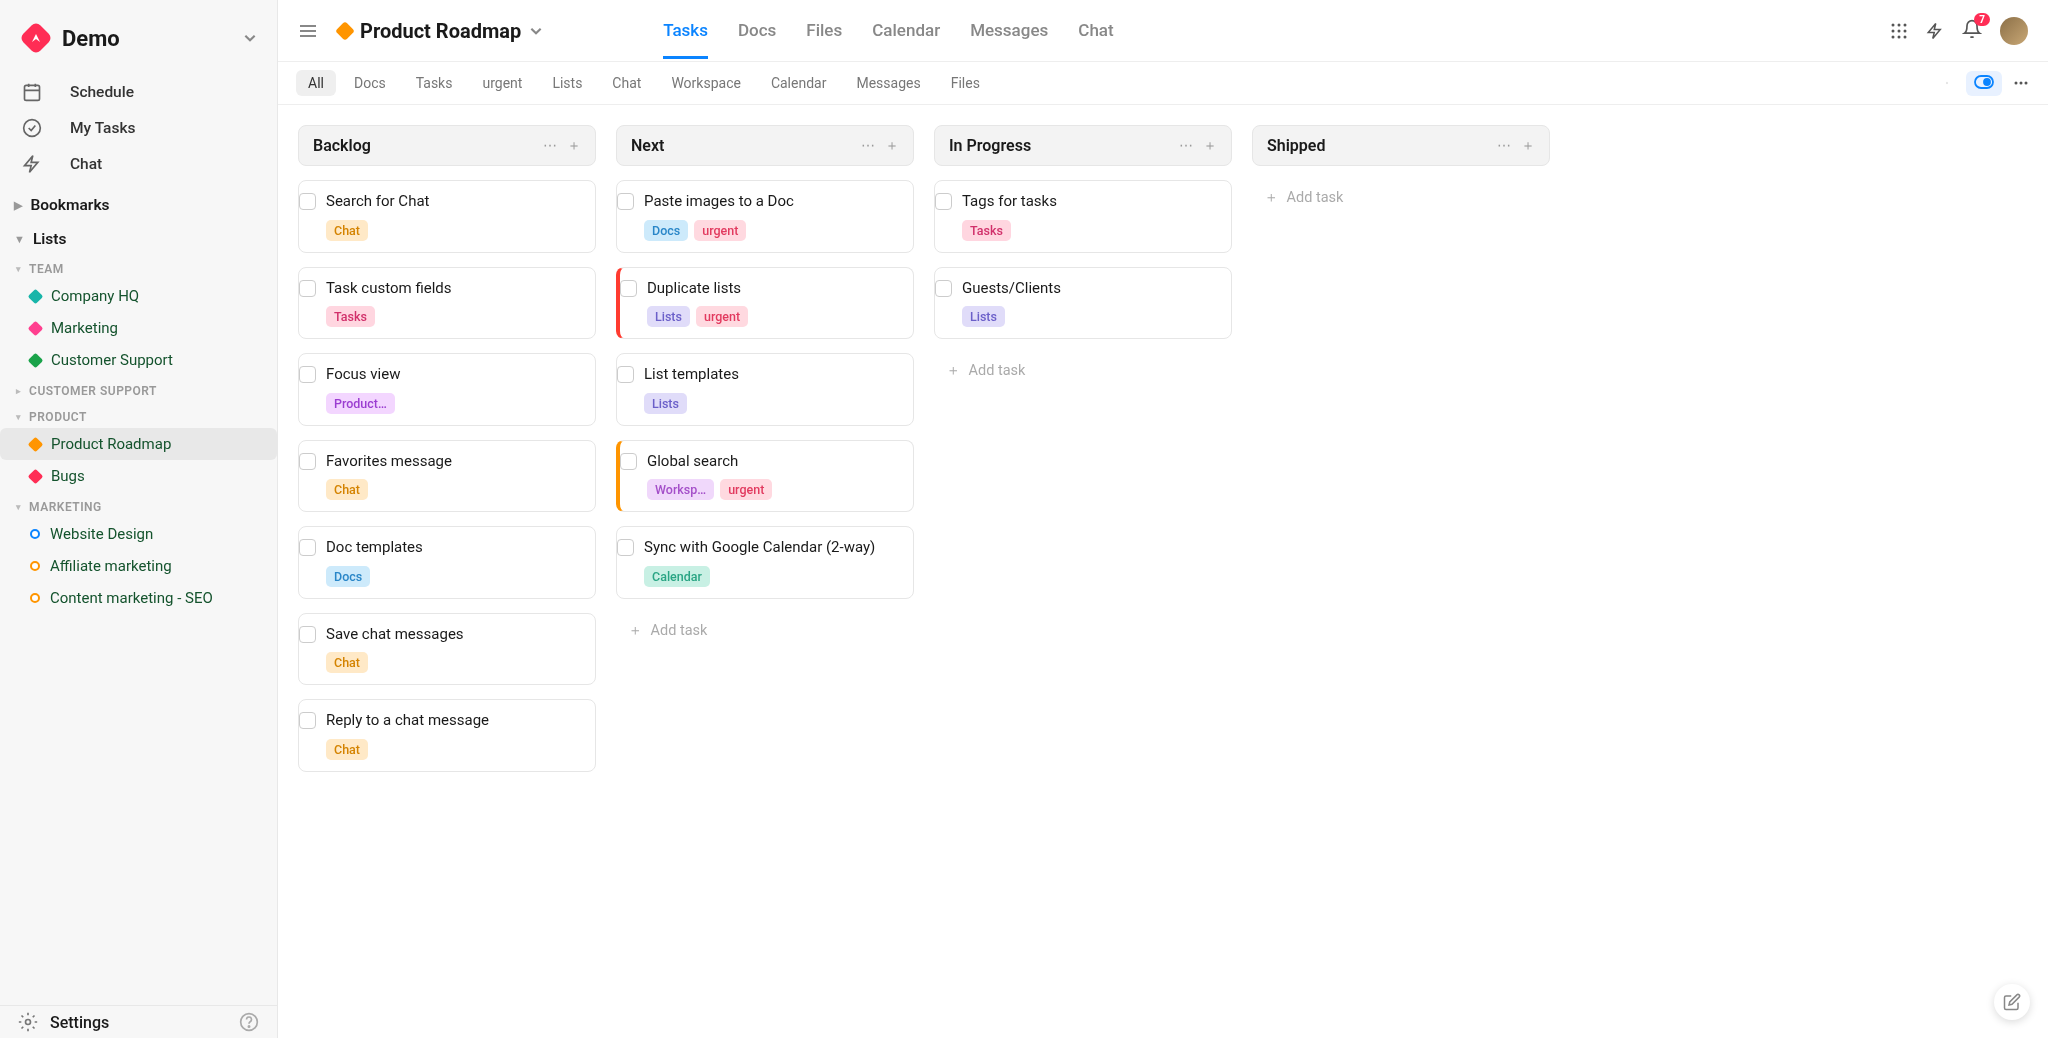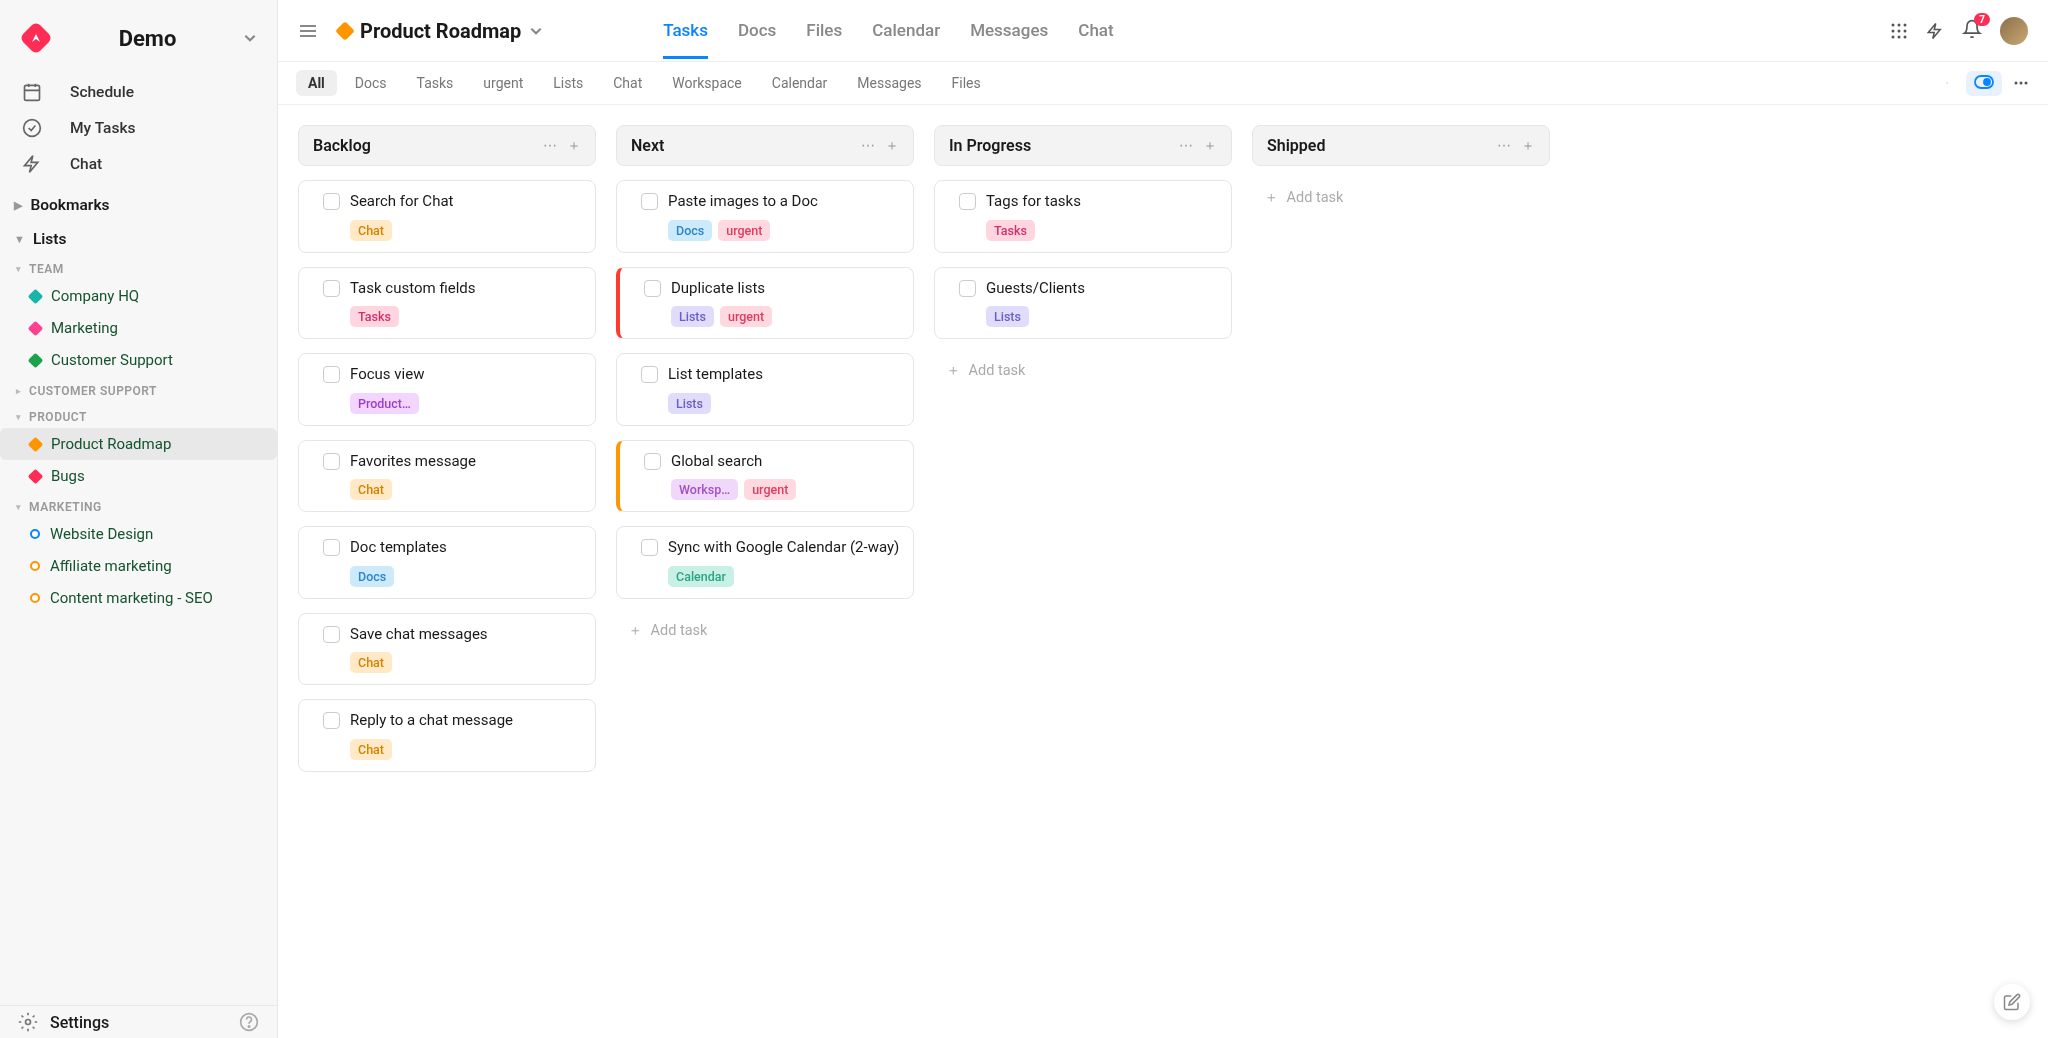--- a/index.html
+++ b/index.html
@@ -1,21 +1,21 @@
 <!DOCTYPE html>
 <html><head>
 <meta charset="utf-8">
 <style>
 * { box-sizing: border-box; margin: 0; padding: 0; }
 body { font-family: -apple-system, BlinkMacSystemFont, "Segoe UI", Roboto, sans-serif; background: #fff; color: #1a1a1a; font-size: 14px; }
 .app { display: flex; height: 100vh; }
 
 
 .sidebar { width: 278px; background: #f7f7f7; border-right: 1px solid #e8e8e8; display: flex; flex-direction: column; }
-.ws-header { display: flex; align-items: center; padding: 22px 20px 16px 20px; gap: 10px; cursor: pointer; text-align: center; }
+.ws-header { display: flex; align-items: center; padding: 22px 20px 16px 20px; gap: 10px; cursor: pointer; }
 .ws-logo { width: 32px; height: 32px; }
 .ws-name { font-size: 22px; font-weight: 700; flex: 1; }
 .ws-chevron { color: #888; }
 
 .nav-section { padding: 4px 10px; }
 .nav-item { display: flex; align-items: center; gap: 28px; padding: 8px 12px; border-radius: 6px; cursor: pointer; color: #333; }
 .nav-icon { width: 20px; display: flex; align-items: center; justify-content: center; color: #666; }
 .nav-label { font-size: 15.5px; font-weight: 500; }
 
 .section-header { display: flex; align-items: center; gap: 8px; padding: 10px 14px 6px 14px; font-size: 15.5px; font-weight: 600; cursor: pointer; }
@@ -43,33 +43,33 @@
 .tabs { display: flex; gap: 30px; margin-left: 100px; }
 .tab { font-size: 17px; font-weight: 500; color: #888; cursor: pointer; padding: 18px 0 16px 0; border-bottom: 3px solid transparent; }
 .tab.active { color: #0b84ff; border-bottom-color: #0b84ff; }
 .topbar-right { margin-left: auto; display: flex; align-items: center; gap: 18px; }
 .icon-btn { cursor: pointer; color: #555; position: relative; }
 .badge { position: absolute; top: -6px; right: -8px; background: #ff2d55; color: #fff; font-size: 10px; font-weight: 700; border-radius: 10px; padding: 1px 5px; min-width: 16px; text-align: center; }
 .avatar { width: 28px; height: 28px; border-radius: 50%; background: linear-gradient(135deg, #8b6f47, #c9a876); cursor: pointer; }
 
 .filterbar { display: flex; align-items: center; padding: 8px 18px; gap: 6px; border-bottom: 1px solid #eee; }
 .chip { padding: 5px 12px; border-radius: 6px; font-size: 14px; color: #777; cursor: pointer; }
-.chip.active { background: #efefef; color: #333; font-weight: 700; }
+.chip.active { background: #efefef; color: #333; font-weight: 400; }
 .filterbar-right { margin-left: auto; display: flex; align-items: center; gap: 10px; }
 .view-btn { padding: 4px 8px; border-radius: 6px; cursor: pointer; color: #777; }
 .view-btn.active { background: #e8f1ff; color: #0b84ff; }
 
 .board { flex: 1; overflow: auto; padding: 20px; display: flex; gap: 20px; align-items: flex-start; background: #fff; }
 .column { width: 298px; flex-shrink: 0; }
 .col-header { background: #f3f3f3; border: 1px solid #e6e6e6; border-radius: 8px; padding: 10px 14px; display: flex; align-items: center; gap: 8px; margin-bottom: 14px; }
 .col-title { font-size: 16px; font-weight: 600; flex: 1; }
 .col-actions { display: flex; gap: 10px; color: #999; }
 .col-action { cursor: pointer; }
 
-.card { background: #fff; border: 1px solid #e6e6e6; border-radius: 8px; padding: 11px 12px 11px 24px; margin-bottom: 14px; cursor: pointer; position: relative; }
+.card { background: #fff; border: 1px solid #e6e6e6; border-radius: 8px; padding: 11px 12px 11px 0; margin-bottom: 14px; cursor: pointer; position: relative; }
 .card.priority-red { border-left: 4px solid #ff3b30; }
 .card.priority-orange { border-left: 4px solid #ff9500; }
 .card-row1 { display: flex; align-items: flex-start; gap: 10px; }
 .checkbox { width: 17px; height: 17px; border: 1.5px solid #ccc; border-radius: 4px; flex-shrink: 0; margin-top: 1px; cursor: pointer; }
 .card-title { font-size: 15px; font-weight: 400; line-height: 1.3; }
 .card-tags { display: flex; gap: 6px; margin-top: 8px; margin-left: 27px; flex-wrap: wrap; }
 .tag { font-size: 12.5px; font-weight: 500; padding: 3px 8px; border-radius: 5px; }
 .tag-chat { background: #ffe9c7; color: #d48300; }
 .tag-tasks { background: #ffd6e0; color: #d1306a; }
 .tag-messages { background: #f3d6ff; color: #9b3dd1; }

